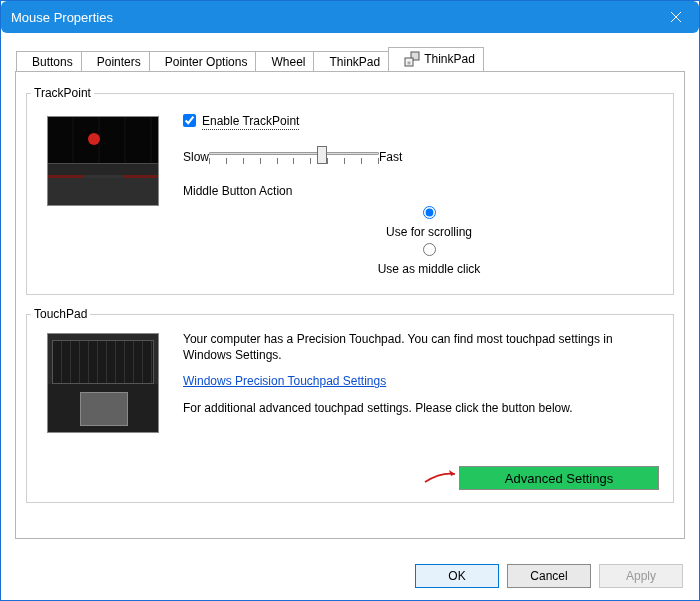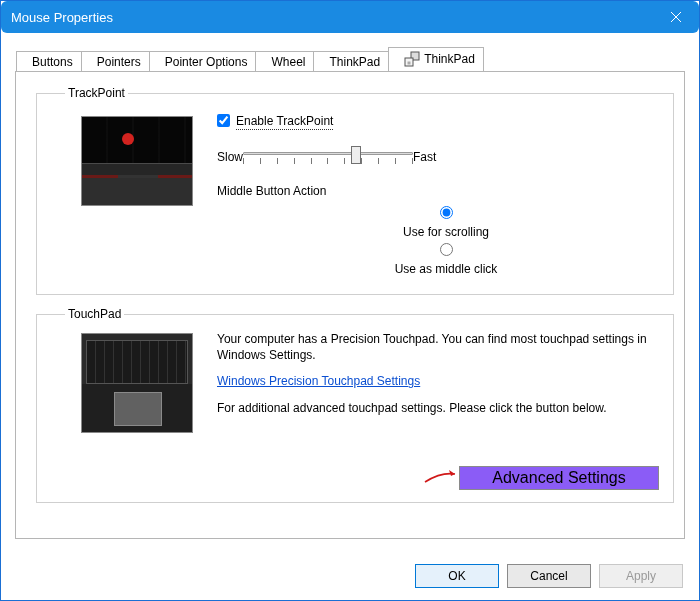--- a/index.html
+++ b/index.html
@@ -73,22 +73,22 @@
   }
   .tab-panel {
     border: 1px solid #b5b5b5;
     background: #fff;
     height: 468px;
     position: relative;
     padding: 14px 10px 8px 10px;
   }
   fieldset.group {
     border: 1px solid #cfcfcf;
-    margin: 0 0 12px 10px;
-    padding: 10px 12px 14px 28px;
+    margin: 0 0 12px 0;
+    padding: 10px 12px 14px 4px;
     position: relative;
   }
   fieldset.group > legend {
     font-size: 12px;
     padding: 0 3px;
   }
   .row { display: flex; }
   .thumb-box {
     width: 112px; height: 90px;
     background: #2a2a2a;
@@ -173,22 +173,22 @@
   .section-label { margin: 2px 0 8px 0; }
   .radio-row { display:flex; align-items:center; gap:6px; margin:4px 0 4px 14px;flex-direction:column;}
   input[type=radio] { margin:0; width:13px; height:13px;}
   input[type=checkbox]{ margin:0; width:13px; height:13px;}
 
   .touch-text { margin: 0 8px 10px 0; line-height:1.35; }
   a.link { color:#0b4fd1; text-decoration: underline; }
   .adv-btn {
     position:absolute; right:14px; bottom:12px;
     width:200px; height:24px;
-    border:1px solid #8a8a8a; background:#8b5cf6;
-    font-size:16px;
+    border:1px solid #8a8a8a; background:#22c55e;
+    font-size:13px;
   }
   .arrow {
     position:absolute; right:210px; bottom:18px;
     width:40px; height:18px; pointer-events:none;
   }
   .arrow svg { width:40px; height:18px; overflow:visible;}
   .bottom-buttons {
     position:absolute; right:16px; bottom:12px;
     display:flex; gap:8px;
   }

